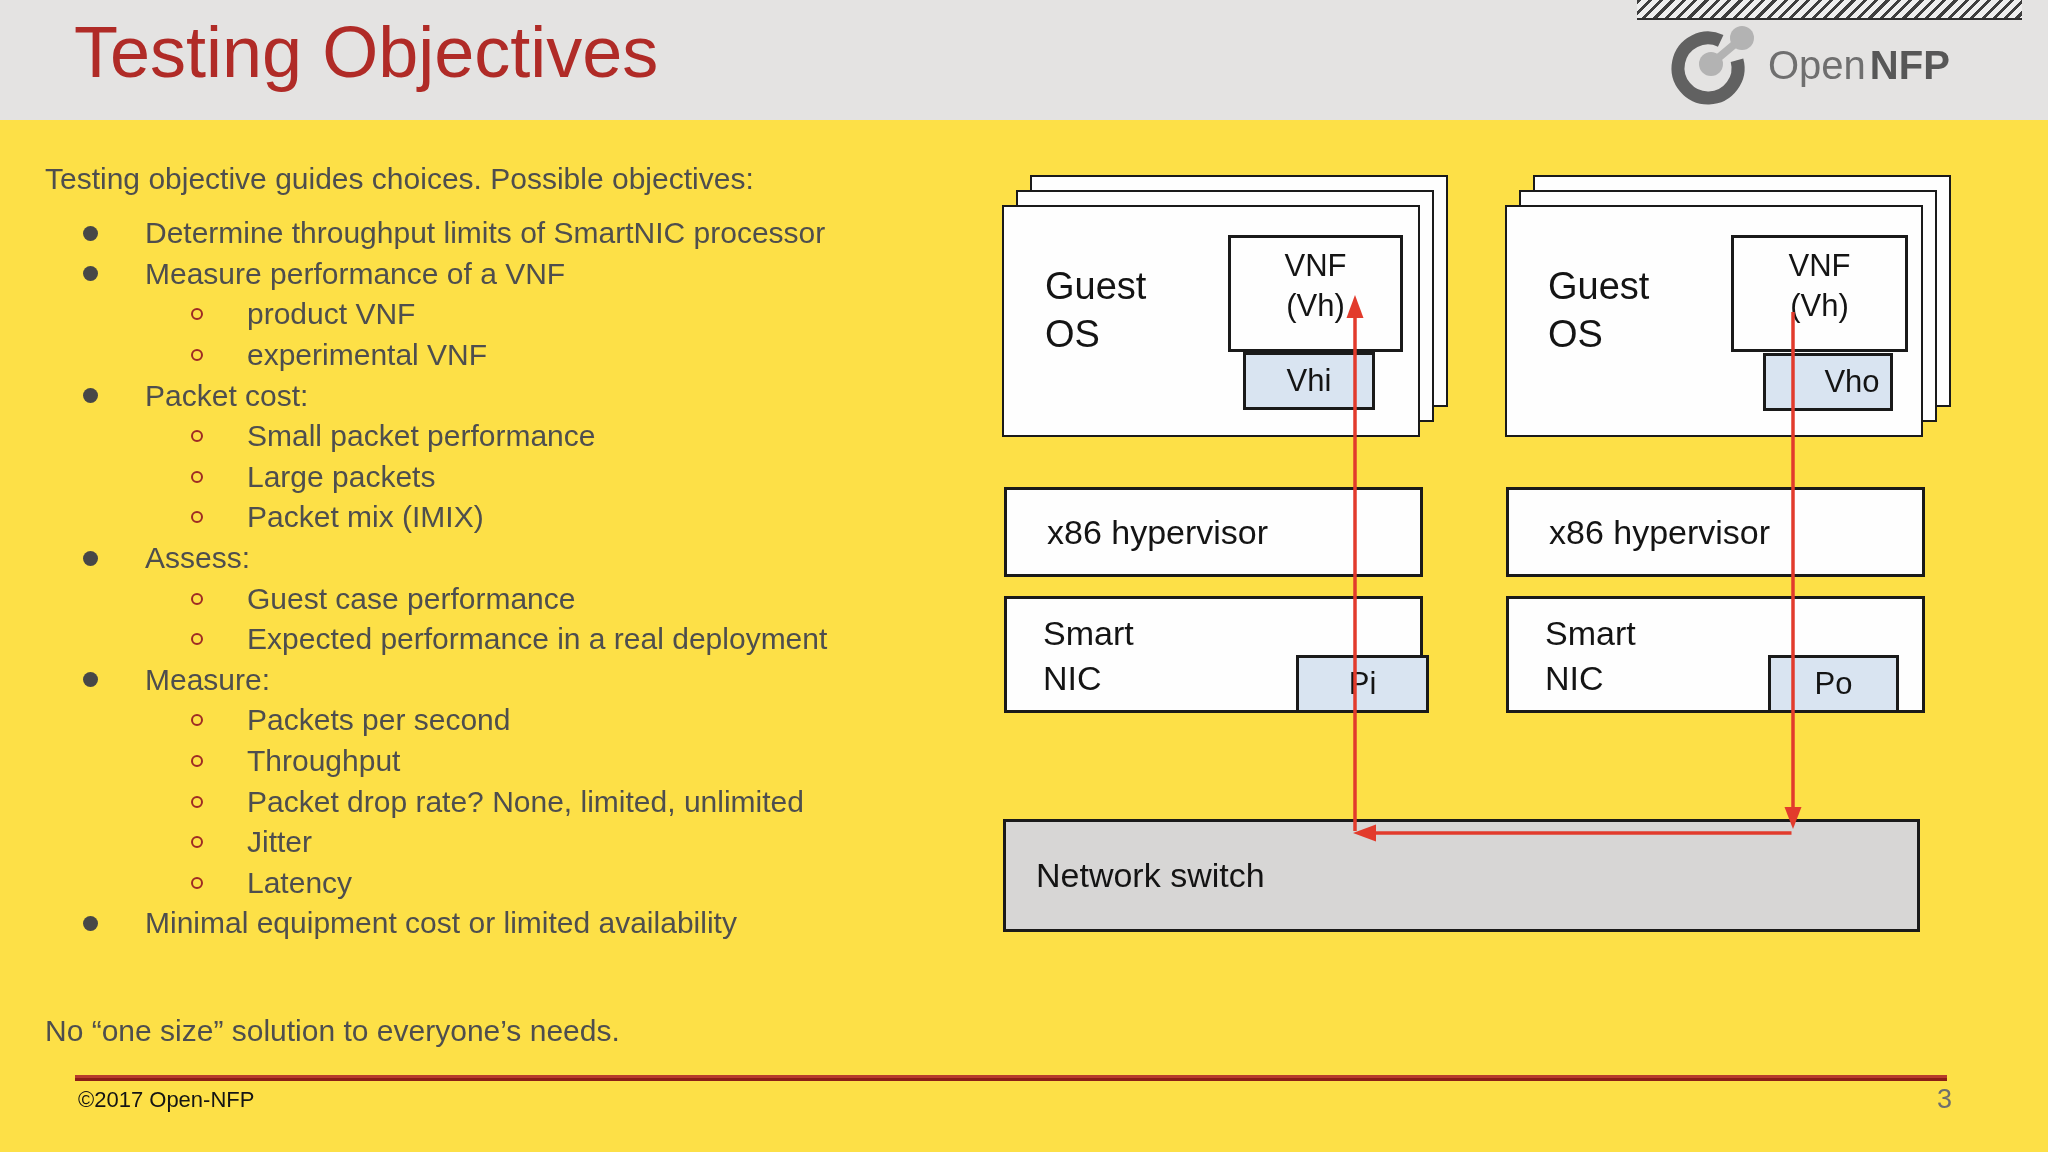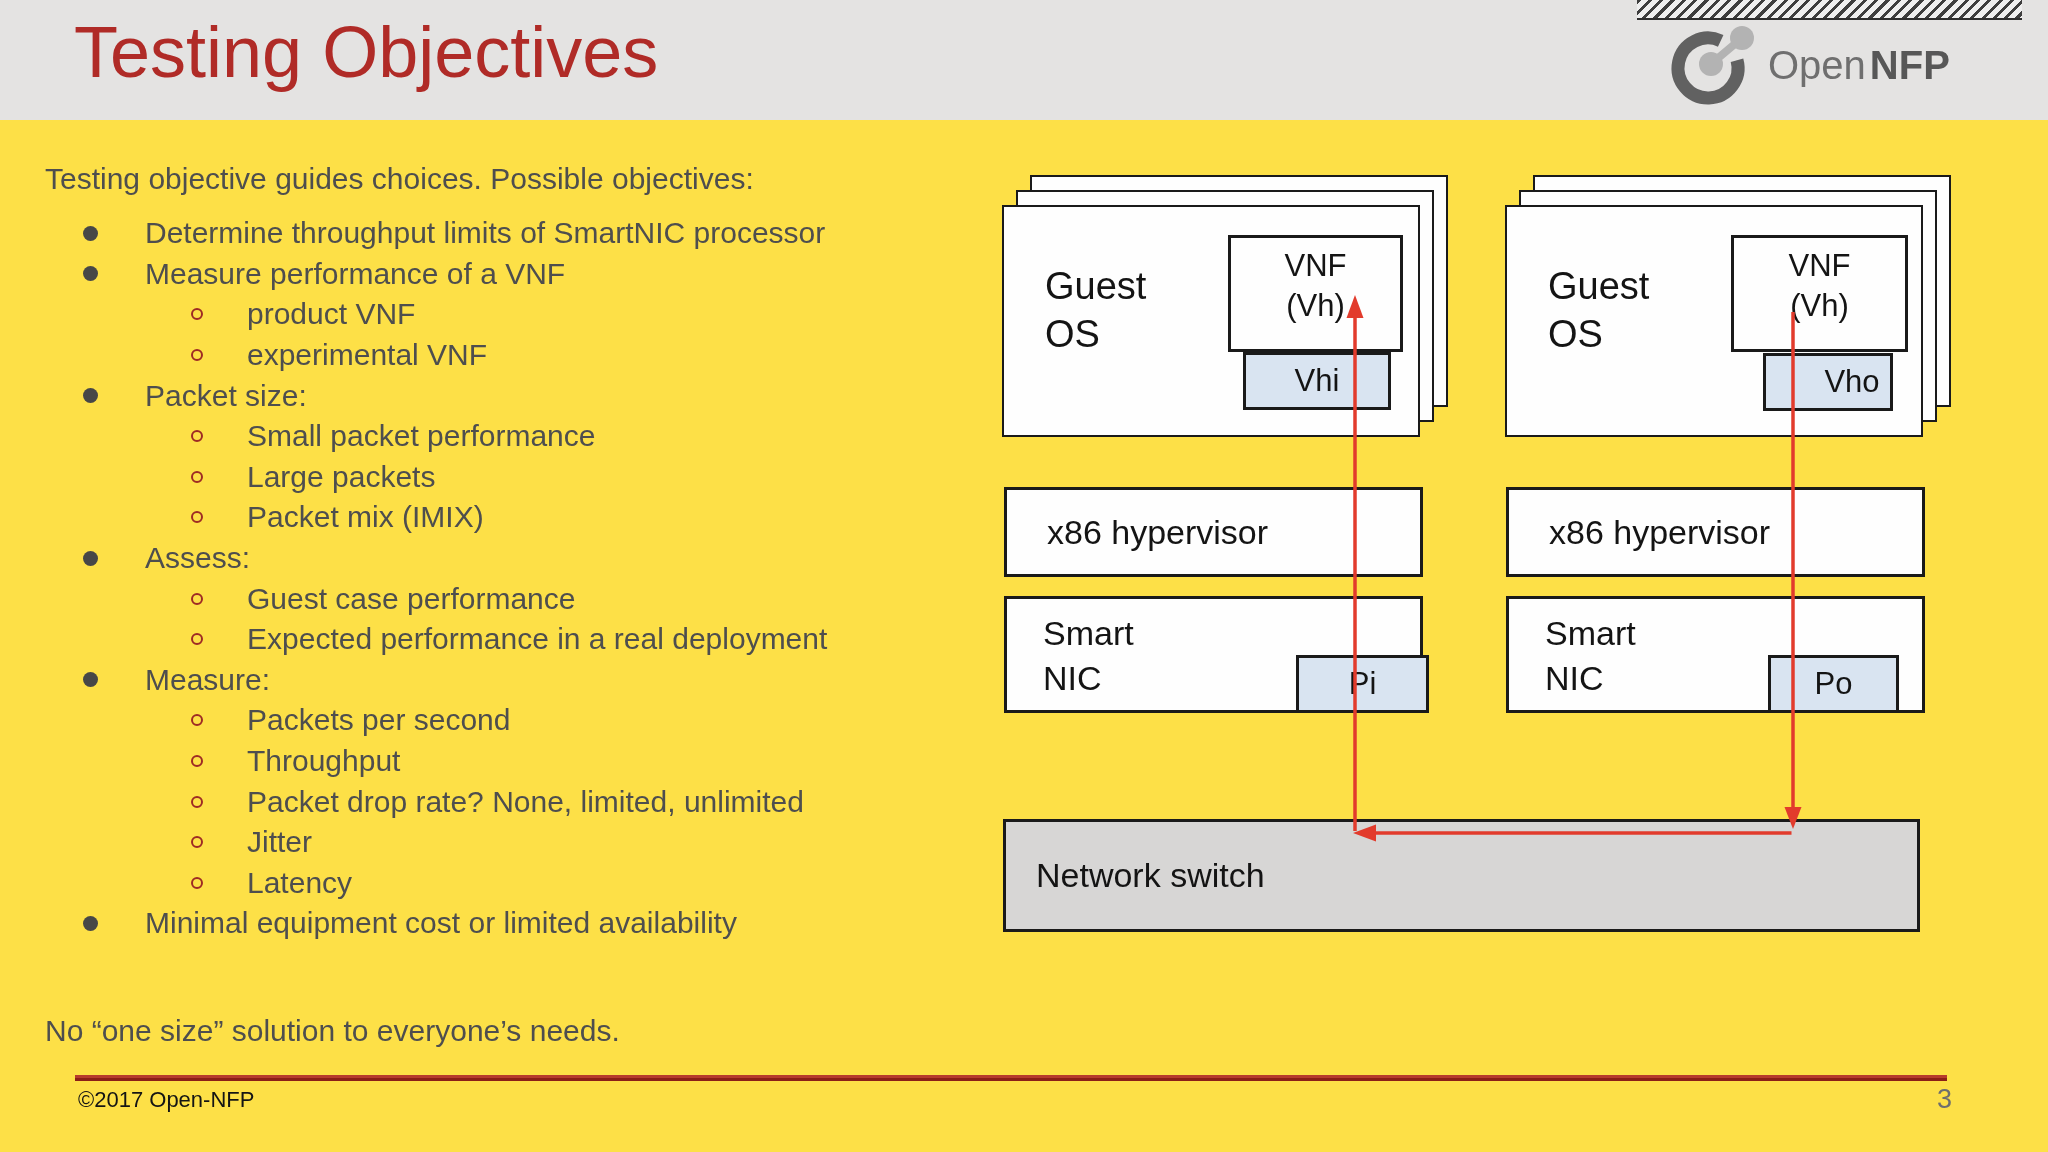--- a/index.html
+++ b/index.html
@@ -82,21 +82,21 @@
     <div class="row l2">
         <span class="dot"></span>
         <span class="txt">product VNF</span>
       </div>
     <div class="row l2">
         <span class="dot"></span>
         <span class="txt">experimental VNF</span>
       </div>
     <div class="row l1">
         <span class="dot"></span>
-        <span class="txt">Packet size:</span>
+        <span class="txt">Packet cost:</span>
       </div>
     <div class="row l2">
         <span class="dot"></span>
         <span class="txt">Small packet performance</span>
       </div>
     <div class="row l2">
         <span class="dot"></span>
         <span class="txt">Large packets</span>
       </div>
     <div class="row l2">
@@ -151,21 +151,21 @@
   <div class="card" style="left:1016px;top:190px;width:418px;height:232px;"></div>
   <div class="card" style="left:1002px;top:205px;width:418px;height:232px;"></div>
   <div class="oslabel" style="left:1045px;top:262px;">
     <div>Guest</div>
     <div>OS</div>
   </div>
   <div class="box vnfbox" style="left:1228px;top:235px;width:175px;height:117px;">
     <div>VNF</div>
     <div>(Vh)</div>
   </div>
-  <div class="port" style="left:1243px;top:352px;width:148px;height:58px;text-align:right;">
+  <div class="port" style="left:1243px;top:352px;width:132px;height:58px;text-align:right;">
     <span>Vhi</span>
   </div>
   <div class="box hypbox" style="left:1004px;top:487px;width:419px;height:90px;">
     <span>x86 hypervisor</span>
   </div>
   <div class="box nicbox" style="left:1004px;top:596px;width:419px;height:117px;">
     <div>Smart</div>
     <div>NIC</div>
   </div>
   <div class="port" style="left:1296px;top:655px;width:133px;height:58px;">

